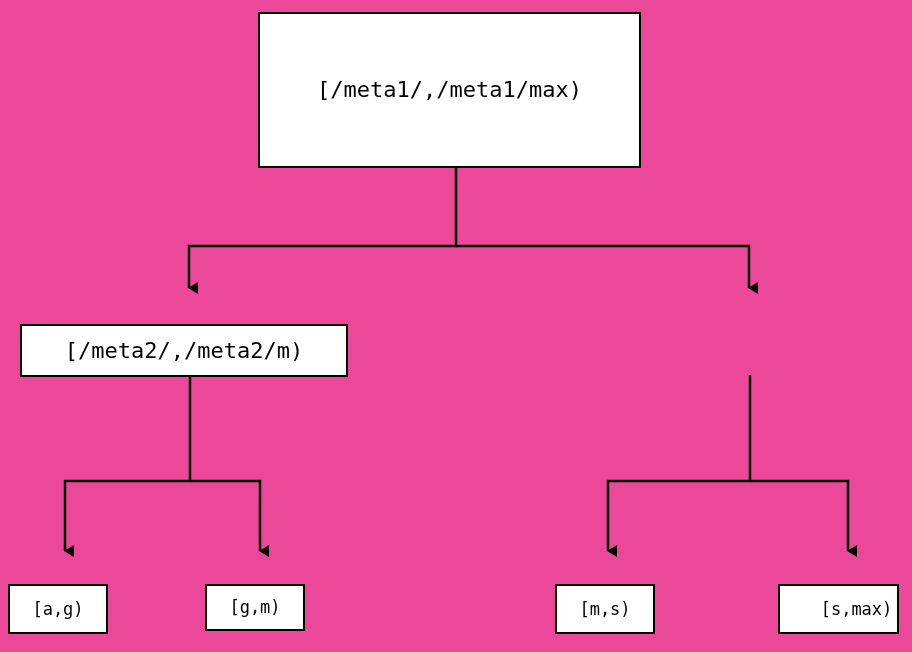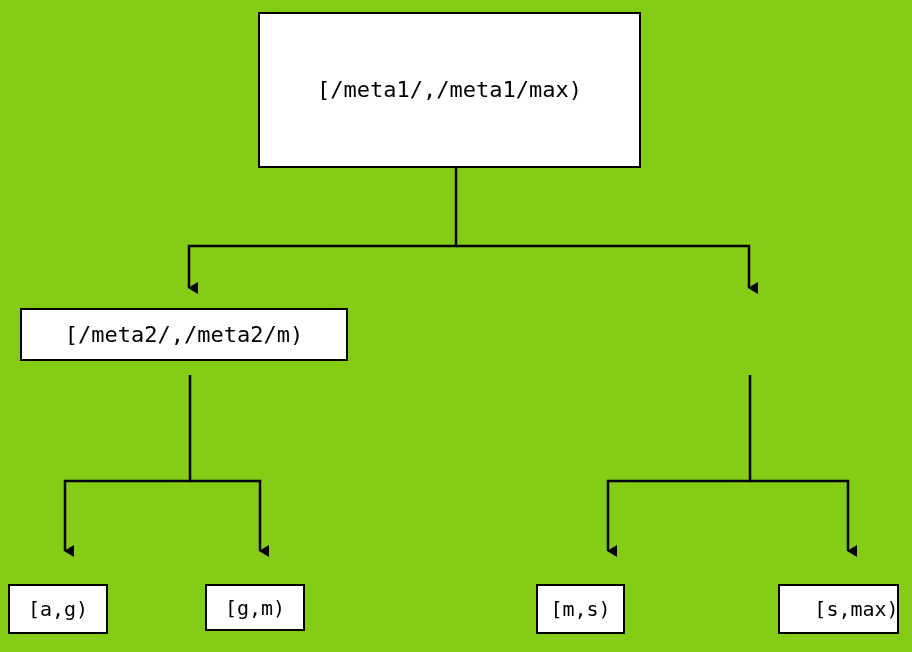--- a/index.html
+++ b/index.html
@@ -8,21 +8,21 @@
     padding: 0;
     background: #ffffff;
   }
   body {
     font-family: "DejaVu Sans Mono", "Liberation Mono", monospace;
   }
   #diagram-root {
     position: relative;
     width: 912px;
     height: 652px;
-    background: #84cc16;
+    background: #ec4899;
     overflow: hidden;
   }
   #tree-svg {
     position: absolute;
     left: 0;
     top: 0;
     width: 912px;
     height: 652px;
     display: block;
   }
@@ -38,21 +38,21 @@
   }
   .node-label {
     font-family: "DejaVu Sans Mono", "Liberation Mono", monospace;
     color: #000000;
     white-space: pre;
     line-height: 1;
     letter-spacing: 0px;
   }
   .level-root .node-label { font-size: 22px; }
   .level-mid  .node-label { font-size: 22px; }
-  .level-leaf .node-label { font-size: 20px; }
+  .level-leaf .node-label { font-size: 17px; }
 </style>
 </head>
 <body>
 
 <div id="diagram-root">
 
   <svg id="tree-svg" viewBox="0 0 912 652" xmlns="http://www.w3.org/2000/svg">
     <defs>
       <marker id="arrow-down" viewBox="0 0 12 10" refX="6" refY="9" markerWidth="12" markerHeight="10" orient="auto-start-reverse" markerUnits="userSpaceOnUse">
         <path d="M 0 0 L 12 0 L 6 10 Z" fill="#000000"></path>
@@ -78,34 +78,34 @@
     </g>
     <g>
       <path d="M 750 481 L 848 481 L 848 551" fill="none" stroke="#000000" stroke-width="2.5" marker-end="url(#arrow-down)"></path>
     </g>
   </svg>
 
   <div class="node-box level-root" style="left:258px; top:12px; width:383px; height:156px;">
     <span class="node-label">[/meta1/,/meta1/max)</span>
   </div>
 
-  <div class="node-box level-mid" style="left:20px; top:308px; width:328px; height:53px;">
+  <div class="node-box level-mid" style="left:20px; top:324px; width:328px; height:53px;">
     <span class="node-label">[/meta2/,/meta2/m)</span>
   </div>
 
 
   <div class="node-box level-leaf" style="left:8px; top:584px; width:100px; height:50px;">
     <span class="node-label">[a,g)</span>
   </div>
 
   <div class="node-box level-leaf" style="left:205px; top:584px; width:100px; height:47px;">
     <span class="node-label">[g,m)</span>
   </div>
 
-  <div class="node-box level-leaf" style="left:536px; top:584px; width:89px; height:50px;">
+  <div class="node-box level-leaf" style="left:555px; top:584px; width:100px; height:50px;">
     <span class="node-label">[m,s)</span>
   </div>
 
   <div class="node-box level-leaf" style="left:778px; top:584px; width:121px; height:50px;padding-left:36px;">
     <span class="node-label">[s,max)</span>
   </div>
 
 </div>
 
 </body></html>

